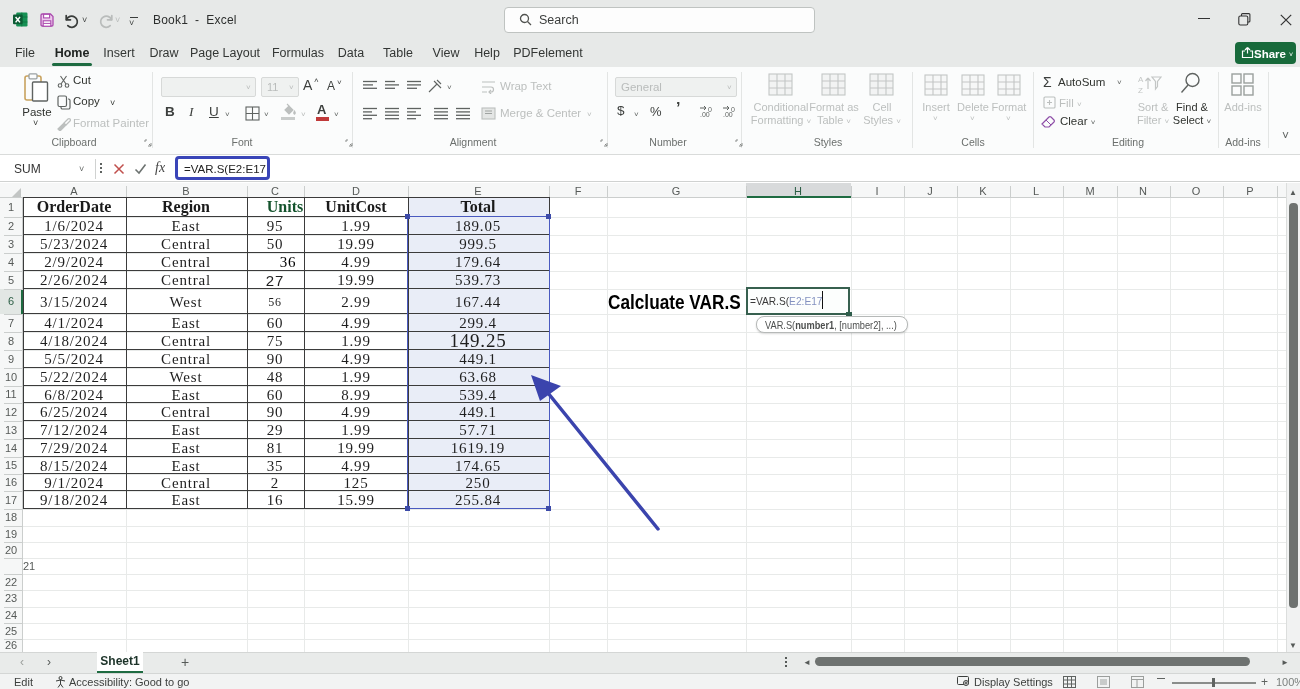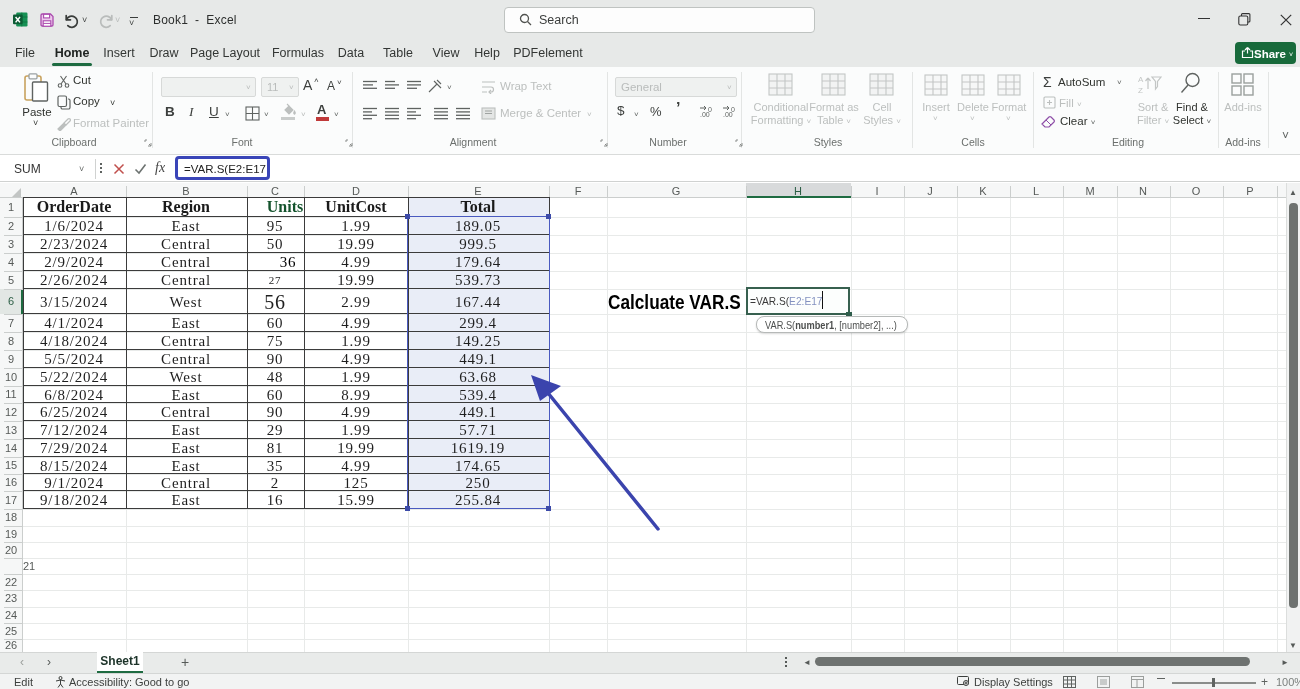--- a/index.html
+++ b/index.html
@@ -469,50 +469,50 @@
 <div class="abs" style="left:74px;top:207px;transform:translate(-50%,-50%);font-family:Liberation Serif,serif;font-weight:bold;font-size:16px;color:#1a1a1a;white-space:nowrap;">OrderDate</div>
 <div class="abs" style="left:186px;top:207px;transform:translate(-50%,-50%);font-family:Liberation Serif,serif;font-weight:bold;font-size:16px;color:#1a1a1a;white-space:nowrap;">Region</div>
 <div class="abs" style="left:285px;top:207px;transform:translate(-50%,-50%);font-family:Liberation Serif,serif;font-weight:bold;font-size:16px;color:#14532d;white-space:nowrap;">Units</div>
 <div class="abs" style="left:356px;top:207px;transform:translate(-50%,-50%);font-family:Liberation Serif,serif;font-weight:bold;font-size:16px;color:#1a1a1a;white-space:nowrap;">UnitCost</div>
 <div class="abs" style="left:478px;top:207px;transform:translate(-50%,-50%);font-family:Liberation Serif,serif;font-weight:bold;font-size:16px;color:#1a1a1a;white-space:nowrap;">Total</div>
 <div class="abs" style="left:74px;top:226.0px;transform:translate(-50%,-50%);font-family:Liberation Serif,serif;font-size:15px;letter-spacing:0.8px;color:#1f1f1f;white-space:nowrap;">1/6/2024</div>
 <div class="abs" style="left:186px;top:226.0px;transform:translate(-50%,-50%);font-family:Liberation Serif,serif;font-size:15px;letter-spacing:0.8px;color:#1f1f1f;white-space:nowrap;">East</div>
 <div class="abs" style="left:275px;top:226.0px;transform:translate(-50%,-50%);font-family:Liberation Serif,serif;font-size:15px;letter-spacing:0.8px;color:#1f1f1f;white-space:nowrap;">95</div>
 <div class="abs" style="left:356px;top:226.0px;transform:translate(-50%,-50%);font-family:Liberation Serif,serif;font-size:15px;letter-spacing:0.8px;color:#1f1f1f;white-space:nowrap;">1.99</div>
 <div class="abs" style="left:478px;top:226.0px;transform:translate(-50%,-50%);font-family:Liberation Serif,serif;font-size:15px;letter-spacing:0.8px;color:#1f1f1f;white-space:nowrap;">189.05</div>
-<div class="abs" style="left:74px;top:244.0px;transform:translate(-50%,-50%);font-family:Liberation Serif,serif;font-size:15px;letter-spacing:0.8px;color:#1f1f1f;white-space:nowrap;">2/23/2024</div>
+<div class="abs" style="left:74px;top:244.0px;transform:translate(-50%,-50%);font-family:Liberation Serif,serif;font-size:15px;letter-spacing:0.8px;color:#1f1f1f;white-space:nowrap;">5/23/2024</div>
 <div class="abs" style="left:186px;top:244.0px;transform:translate(-50%,-50%);font-family:Liberation Serif,serif;font-size:15px;letter-spacing:0.8px;color:#1f1f1f;white-space:nowrap;">Central</div>
 <div class="abs" style="left:275px;top:244.0px;transform:translate(-50%,-50%);font-family:Liberation Serif,serif;font-size:15px;letter-spacing:0.8px;color:#1f1f1f;white-space:nowrap;">50</div>
 <div class="abs" style="left:356px;top:244.0px;transform:translate(-50%,-50%);font-family:Liberation Serif,serif;font-size:15px;letter-spacing:0.8px;color:#1f1f1f;white-space:nowrap;">19.99</div>
 <div class="abs" style="left:478px;top:244.0px;transform:translate(-50%,-50%);font-family:Liberation Serif,serif;font-size:15px;letter-spacing:0.8px;color:#1f1f1f;white-space:nowrap;">999.5</div>
 <div class="abs" style="left:74px;top:262.0px;transform:translate(-50%,-50%);font-family:Liberation Serif,serif;font-size:15px;letter-spacing:0.8px;color:#1f1f1f;white-space:nowrap;">2/9/2024</div>
 <div class="abs" style="left:186px;top:262.0px;transform:translate(-50%,-50%);font-family:Liberation Serif,serif;font-size:15px;letter-spacing:0.8px;color:#1f1f1f;white-space:nowrap;">Central</div>
 <div class="abs" style="left:288px;top:262.0px;transform:translate(-50%,-50%);font-family:Liberation Serif,serif;font-size:15px;letter-spacing:0.8px;color:#000000;white-space:nowrap;">36</div>
 <div class="abs" style="left:356px;top:262.0px;transform:translate(-50%,-50%);font-family:Liberation Serif,serif;font-size:15px;letter-spacing:0.8px;color:#1f1f1f;white-space:nowrap;">4.99</div>
 <div class="abs" style="left:478px;top:262.0px;transform:translate(-50%,-50%);font-family:Liberation Serif,serif;font-size:15px;letter-spacing:0.8px;color:#1f1f1f;white-space:nowrap;">179.64</div>
 <div class="abs" style="left:74px;top:280.0px;transform:translate(-50%,-50%);font-family:Liberation Serif,serif;font-size:15px;letter-spacing:0.8px;color:#1f1f1f;white-space:nowrap;">2/26/2024</div>
 <div class="abs" style="left:186px;top:280.0px;transform:translate(-50%,-50%);font-family:Liberation Serif,serif;font-size:15px;letter-spacing:0.8px;color:#1f1f1f;white-space:nowrap;">Central</div>
-<div class="abs" style="left:275px;top:280.0px;transform:translate(-50%,-50%);font-family:Liberation Serif, serif;font-size:11px;letter-spacing:0.8px;color:#1f1f1f;white-space:nowrap;">27</div>
+<div class="abs" style="left:275px;top:280.0px;transform:translate(-50%,-50%);font-family:Liberation Sans, sans-serif;font-size:15px;letter-spacing:0.8px;color:#1f1f1f;white-space:nowrap;">27</div>
 <div class="abs" style="left:356px;top:280.0px;transform:translate(-50%,-50%);font-family:Liberation Serif,serif;font-size:15px;letter-spacing:0.8px;color:#1f1f1f;white-space:nowrap;">19.99</div>
 <div class="abs" style="left:478px;top:280.0px;transform:translate(-50%,-50%);font-family:Liberation Serif,serif;font-size:15px;letter-spacing:0.8px;color:#1f1f1f;white-space:nowrap;">539.73</div>
 <div class="abs" style="left:74px;top:301.5px;transform:translate(-50%,-50%);font-family:Liberation Serif,serif;font-size:15px;letter-spacing:0.8px;color:#1f1f1f;white-space:nowrap;">3/15/2024</div>
 <div class="abs" style="left:186px;top:301.5px;transform:translate(-50%,-50%);font-family:Liberation Serif,serif;font-size:15px;letter-spacing:0.8px;color:#1f1f1f;white-space:nowrap;">West</div>
-<div class="abs" style="left:275px;top:301.5px;transform:translate(-50%,-50%);font-family:Liberation Serif,serif;font-size:20px;letter-spacing:0.8px;color:#1f1f1f;white-space:nowrap;">56</div>
+<div class="abs" style="left:275px;top:301.5px;transform:translate(-50%,-50%);font-family:Liberation Serif,serif;font-size:12px;letter-spacing:0.8px;color:#1f1f1f;white-space:nowrap;">56</div>
 <div class="abs" style="left:356px;top:301.5px;transform:translate(-50%,-50%);font-family:Liberation Serif,serif;font-size:15px;letter-spacing:0.8px;color:#1f1f1f;white-space:nowrap;">2.99</div>
 <div class="abs" style="left:478px;top:301.5px;transform:translate(-50%,-50%);font-family:Liberation Serif,serif;font-size:15px;letter-spacing:0.8px;color:#1f1f1f;white-space:nowrap;">167.44</div>
 <div class="abs" style="left:74px;top:323.0px;transform:translate(-50%,-50%);font-family:Liberation Serif,serif;font-size:15px;letter-spacing:0.8px;color:#1f1f1f;white-space:nowrap;">4/1/2024</div>
 <div class="abs" style="left:186px;top:323.0px;transform:translate(-50%,-50%);font-family:Liberation Serif,serif;font-size:15px;letter-spacing:0.8px;color:#1f1f1f;white-space:nowrap;">East</div>
 <div class="abs" style="left:275px;top:323.0px;transform:translate(-50%,-50%);font-family:Liberation Serif,serif;font-size:15px;letter-spacing:0.8px;color:#1f1f1f;white-space:nowrap;">60</div>
 <div class="abs" style="left:356px;top:323.0px;transform:translate(-50%,-50%);font-family:Liberation Serif,serif;font-size:15px;letter-spacing:0.8px;color:#1f1f1f;white-space:nowrap;">4.99</div>
 <div class="abs" style="left:478px;top:323.0px;transform:translate(-50%,-50%);font-family:Liberation Serif,serif;font-size:15px;letter-spacing:0.8px;color:#1f1f1f;white-space:nowrap;">299.4</div>
 <div class="abs" style="left:74px;top:341.0px;transform:translate(-50%,-50%);font-family:Liberation Serif,serif;font-size:15px;letter-spacing:0.8px;color:#1f1f1f;white-space:nowrap;">4/18/2024</div>
 <div class="abs" style="left:186px;top:341.0px;transform:translate(-50%,-50%);font-family:Liberation Serif,serif;font-size:15px;letter-spacing:0.8px;color:#1f1f1f;white-space:nowrap;">Central</div>
 <div class="abs" style="left:275px;top:341.0px;transform:translate(-50%,-50%);font-family:Liberation Serif,serif;font-size:15px;letter-spacing:0.8px;color:#1f1f1f;white-space:nowrap;">75</div>
 <div class="abs" style="left:356px;top:341.0px;transform:translate(-50%,-50%);font-family:Liberation Serif,serif;font-size:15px;letter-spacing:0.8px;color:#1f1f1f;white-space:nowrap;">1.99</div>
-<div class="abs" style="left:478px;top:341.0px;transform:translate(-50%,-50%);font-family:Liberation Serif,serif;font-size:15px;letter-spacing:0.8px;color:#1f1f1f;white-space:nowrap;">149.25</div>
+<div class="abs" style="left:478px;top:341.0px;transform:translate(-50%,-50%);font-family:Liberation Serif,serif;font-size:19px;letter-spacing:0.8px;color:#1f1f1f;white-space:nowrap;">149.25</div>
 <div class="abs" style="left:74px;top:359.0px;transform:translate(-50%,-50%);font-family:Liberation Serif,serif;font-size:15px;letter-spacing:0.8px;color:#1f1f1f;white-space:nowrap;">5/5/2024</div>
 <div class="abs" style="left:186px;top:359.0px;transform:translate(-50%,-50%);font-family:Liberation Serif,serif;font-size:15px;letter-spacing:0.8px;color:#1f1f1f;white-space:nowrap;">Central</div>
 <div class="abs" style="left:275px;top:359.0px;transform:translate(-50%,-50%);font-family:Liberation Serif,serif;font-size:15px;letter-spacing:0.8px;color:#1f1f1f;white-space:nowrap;">90</div>
 <div class="abs" style="left:356px;top:359.0px;transform:translate(-50%,-50%);font-family:Liberation Serif,serif;font-size:15px;letter-spacing:0.8px;color:#1f1f1f;white-space:nowrap;">4.99</div>
 <div class="abs" style="left:478px;top:359.0px;transform:translate(-50%,-50%);font-family:Liberation Serif,serif;font-size:15px;letter-spacing:0.8px;color:#1f1f1f;white-space:nowrap;">449.1</div>
 <div class="abs" style="left:74px;top:377.0px;transform:translate(-50%,-50%);font-family:Liberation Serif,serif;font-size:15px;letter-spacing:0.8px;color:#1f1f1f;white-space:nowrap;">5/22/2024</div>
 <div class="abs" style="left:186px;top:377.0px;transform:translate(-50%,-50%);font-family:Liberation Serif,serif;font-size:15px;letter-spacing:0.8px;color:#1f1f1f;white-space:nowrap;">West</div>
 <div class="abs" style="left:275px;top:377.0px;transform:translate(-50%,-50%);font-family:Liberation Serif,serif;font-size:15px;letter-spacing:0.8px;color:#1f1f1f;white-space:nowrap;">48</div>
 <div class="abs" style="left:356px;top:377.0px;transform:translate(-50%,-50%);font-family:Liberation Serif,serif;font-size:15px;letter-spacing:0.8px;color:#1f1f1f;white-space:nowrap;">1.99</div>
 <div class="abs" style="left:478px;top:377.0px;transform:translate(-50%,-50%);font-family:Liberation Serif,serif;font-size:15px;letter-spacing:0.8px;color:#1f1f1f;white-space:nowrap;">63.68</div>

